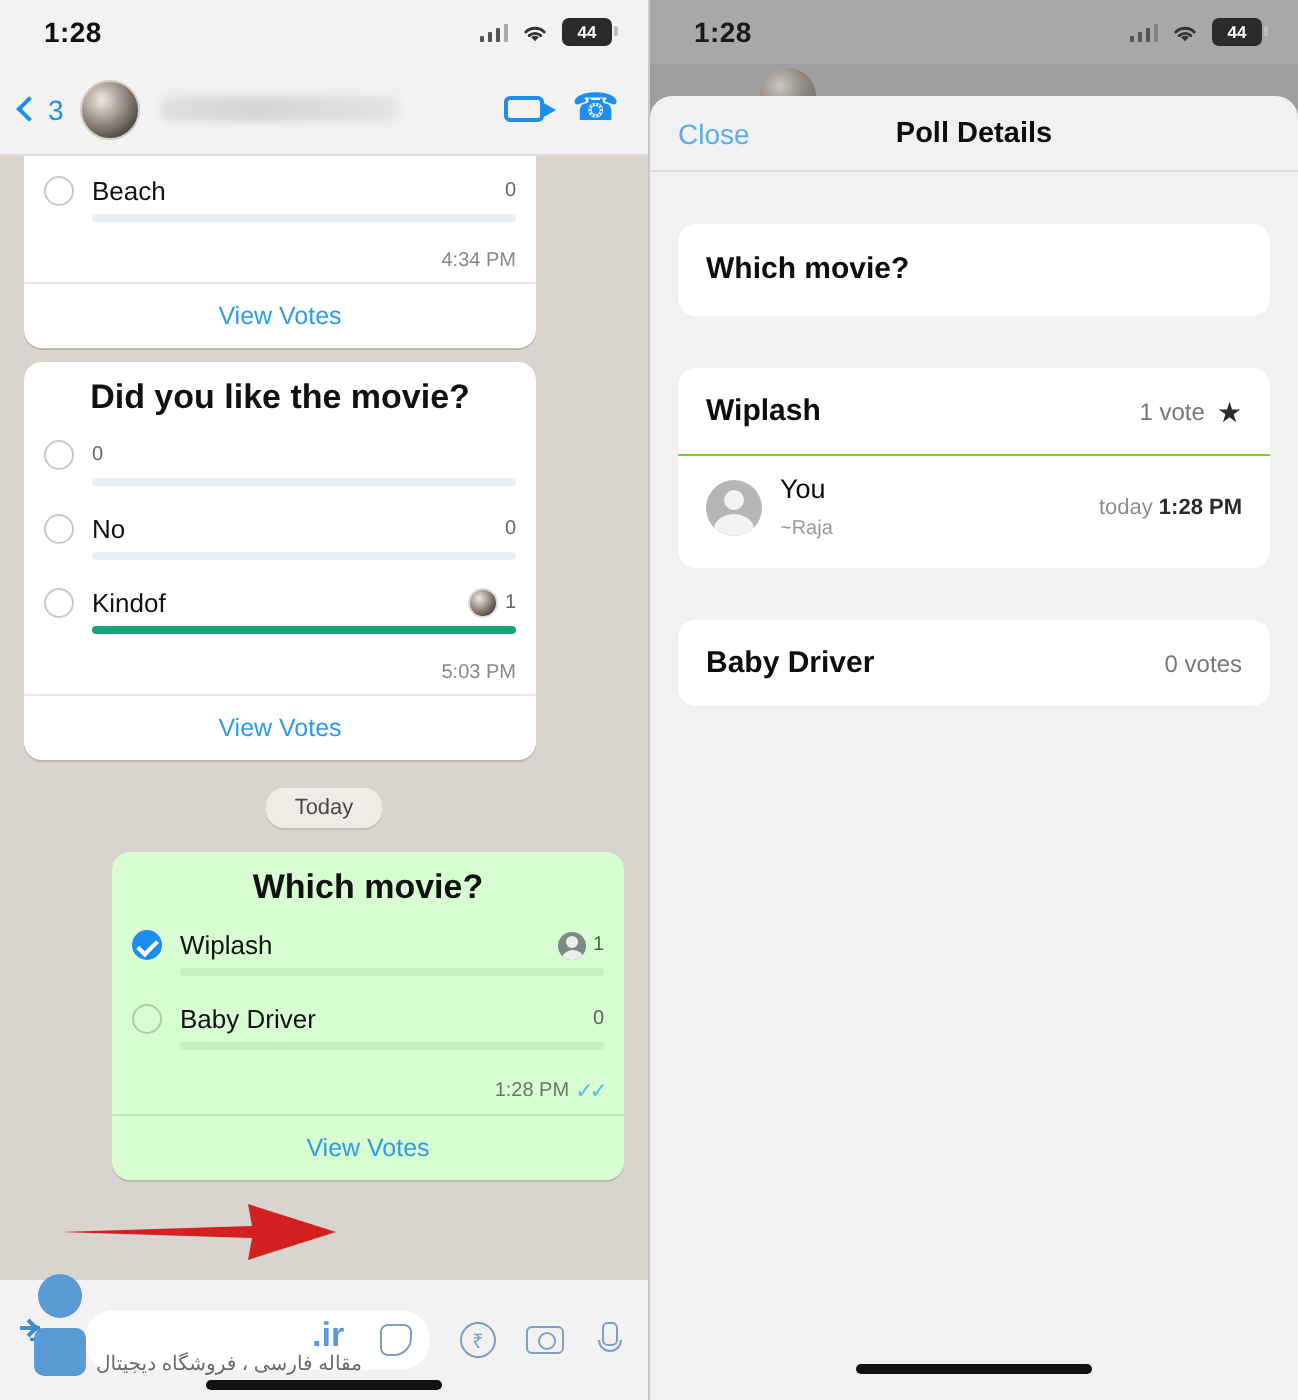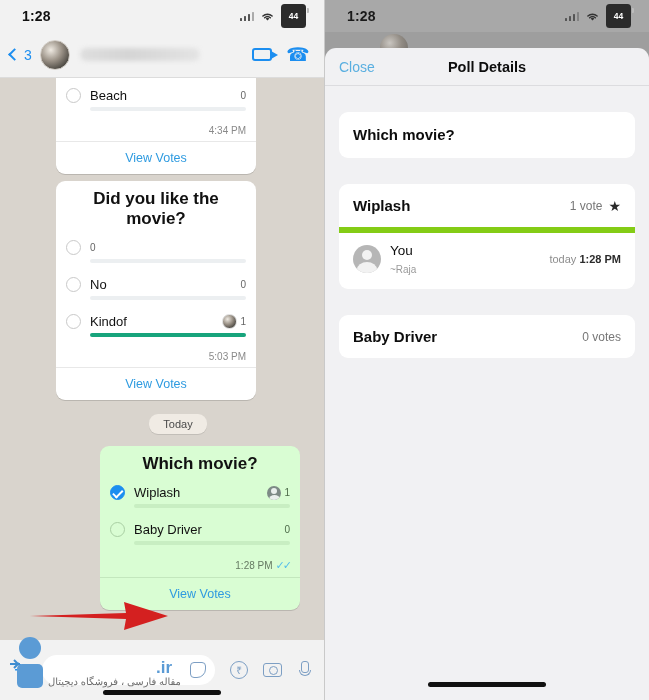--- a/index.html
+++ b/index.html
@@ -27,21 +27,21 @@
   }
   .status-time { font-size: 14px; font-weight: bold; color: #111; letter-spacing: .2px; }
   .status-icons { display: flex; align-items: center; gap: 6px; }
   .sig { display: flex; align-items: flex-end; gap: 1.5px; height: 10px; }
   .sig i { display: block; width: 2.5px; background: #555; border-radius: .5px; }
   .sig i:nth-child(1){ height: 3px; }
   .sig i:nth-child(2){ height: 5px; }
   .sig i:nth-child(3){ height: 7px; }
   .sig i:nth-child(4){ height: 9px; opacity:.45; }
   .batt {
-    width: 25px; height: 24px; border-radius: 3.5px; background: #2b2b2b;
+    width: 25px; height: 14px; border-radius: 3.5px; background: #2b2b2b;
     display: flex; align-items: center; justify-content: center;
     color: #fff; font-size: 8.5px; font-weight: bold; position: relative;
   }
   .batt::after {
     content: ""; position: absolute; right: -3px; top: 4px;
     width: 2px; height: 5px; background: #bdbdbd; border-radius: 0 1px 1px 0;
   }
 
   .chat-header {
     height: 46px; background: #f2f2f2;
@@ -68,21 +68,21 @@
   .icon-video {
     width: 20px; height: 13px; border: 2px solid #1c8ef0; border-radius: 3px; position: relative;
   }
   .icon-video::after {
     content:""; position:absolute; right:-8px; top:1px;
     border-top: 4.5px solid transparent; border-bottom: 4.5px solid transparent;
     border-left: 7px solid #1c8ef0;
   }
   .icon-phone { font-size: 19px; color: #1c8ef0; line-height: 1; transform: scaleX(-1); }
 
-  .chat-body { position: relative; height: 622px; padding: 0 12px 0 0; margin-left: 44px; }
+  .chat-body { position: relative; height: 622px; padding: 0 0 0 0; }
 
   .poll-card {
     background: #ffffff; border-radius: 9px;
     margin: 0 56px 7px 12px;
     box-shadow: 0 1px 0.5px rgba(0,0,0,.14);
     padding: 8px 10px 0 10px;
     position: relative;
   }
   .poll-card.first { border-radius: 0 0 9px 9px; margin-top: 0; padding-top: 10px; }
   .poll-q { font-size: 17px; font-weight: bold; color: #111; margin-bottom: 11px; text-align: center; }
@@ -241,21 +241,21 @@
 
   .opt-card { margin-top: 26px; overflow: hidden; }
   .opt-head {
     display: flex; align-items: center; padding: 13px 14px;
   }
   .opt-name { font-size: 15px; font-weight: bold; color: #0d0d0d; flex: 1 1 auto; }
   .opt-votes { font-size: 12px; color: #777; }
   .star { font-size: 14px; color: #2b2b2b; margin-left: 6px; }
   .voter-row {
     display: flex; align-items: center; gap: 9px;
-    padding: 8px 14px 12px 14px; border-top: 6px solid #84cc16;
+    padding: 8px 14px 12px 14px; border-top: 1px solid #84cc16;
   }
   .voter-av {
     width: 28px; height: 28px; border-radius: 50%; background: #b6b6b6;
     position: relative; overflow: hidden; flex: 0 0 auto;
   }
   .voter-av::before {
     content:""; position:absolute; left:9px; top:5px; width:10px; height:10px;
     border-radius:50%; background:#f2f2f2;
   }
   .voter-av::after {

